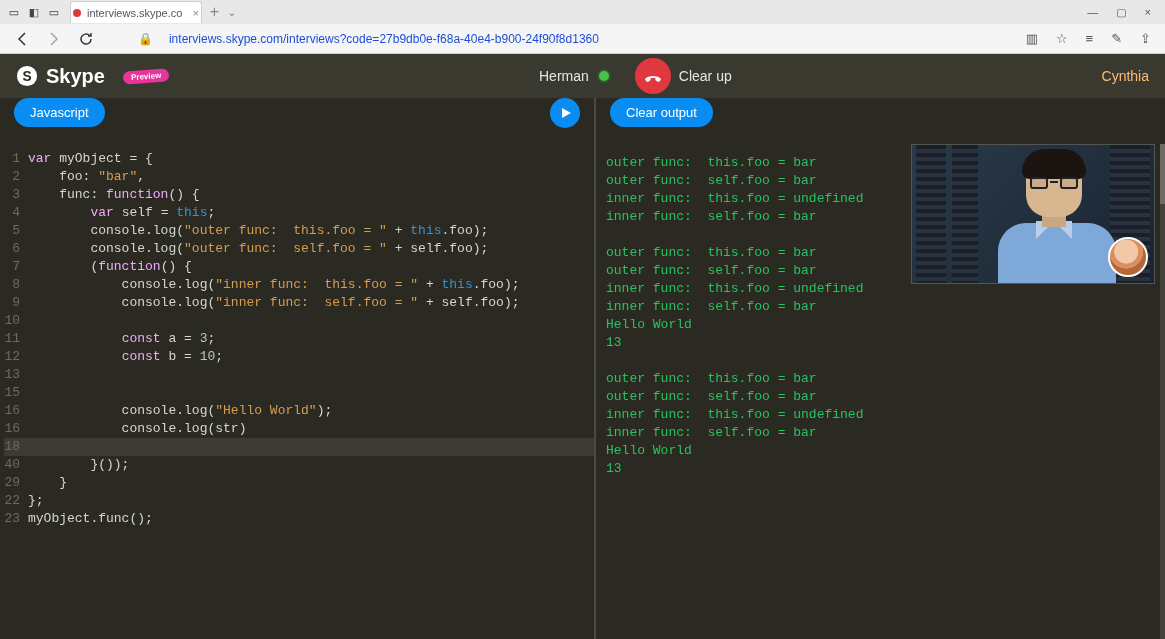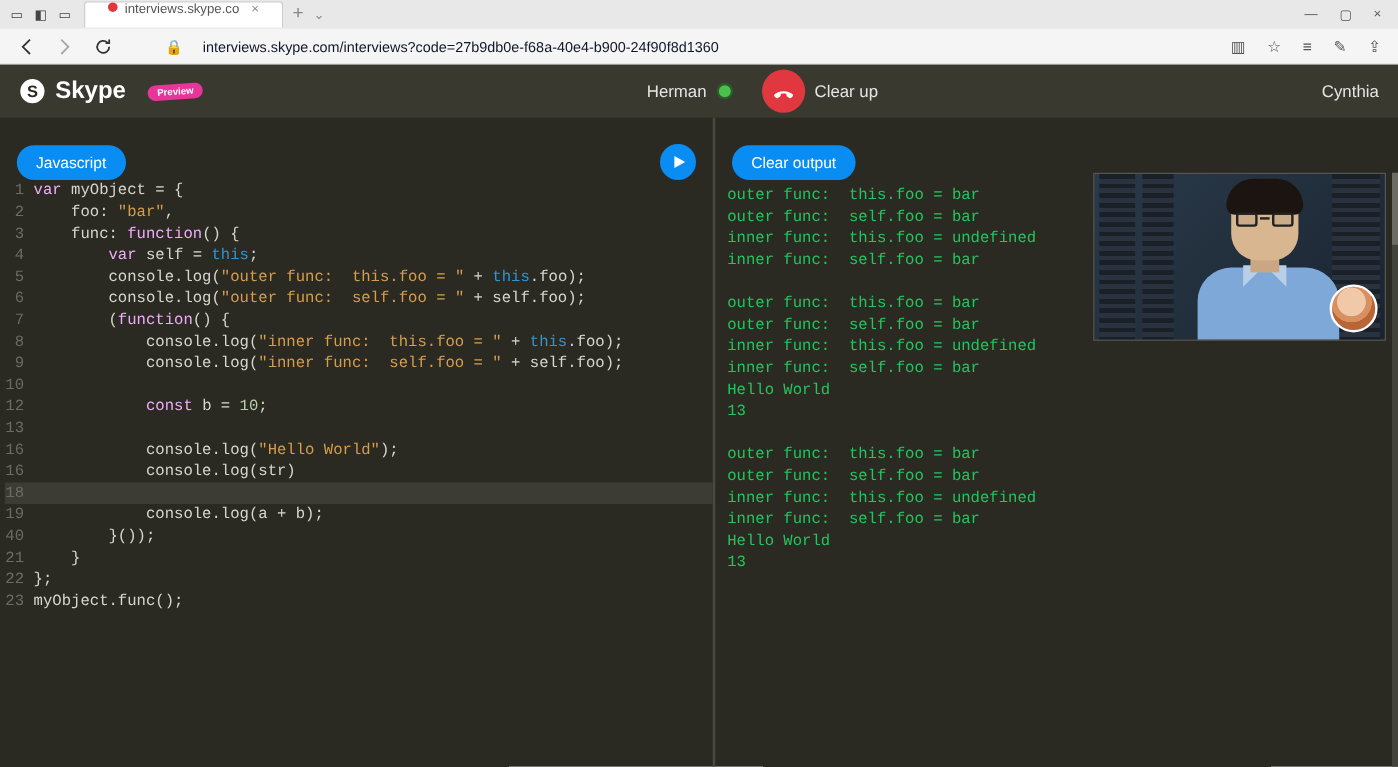--- a/index.html
+++ b/index.html
@@ -2,52 +2,52 @@
 <html><head>
 <meta charset="utf-8">
 <style>
   * { box-sizing: border-box; margin: 0; padding: 0; }
   html, body { width: 1165px; height: 639px; font-family: "Segoe UI", Arial, sans-serif; overflow: hidden; background: #f0f0f0; }
 
   
   .titlebar { height: 24px; background: #e8e8e8; display: flex; align-items: center; font-size: 11px; color: #555; }
   .titlebar .win-btns-left { display: flex; gap: 0; padding-left: 4px; }
   .titlebar .icon-sq { width: 16px; height: 16px; display: inline-flex; align-items: center; justify-content: center; margin: 0 2px; color: #444; }
-  .titlebar .tab { display: flex; border: 1px solid #ccc; border-bottom: none; height: 22px; padding: 0 19px; margin-left: 6px; background: #fff; border-radius: 3px 3px 0 0; }
+  .titlebar .tab { display: flex; align-items: center; border: 1px solid #ccc; border-bottom: none; height: 22px; padding: 0 2px; margin-left: 6px; background: #fff; border-radius: 3px 3px 0 0; }
   .titlebar .tab .dot { width: 8px; height: 8px; border-radius: 50%; background: #e0383e; margin-right: 6px; }
   .titlebar .tab .close { margin-left: 10px; color: #888; }
   .titlebar .newtab { margin-left: 8px; color: #888; font-size: 16px; }
   .titlebar .chev { margin-left: 8px; color: #888; }
   .titlebar .spacer { flex: 1; }
   .titlebar .win-controls { display: flex; gap: 18px; padding-right: 14px; color: #555; }
 
   .addrbar { height: 30px; background: #f5f5f5; border-bottom: 1px solid #d0d0d0; display: flex; align-items: center; padding: 0 14px; font-size: 13px; color: #666; gap: 16px; }
   .addrbar .nav-arrow { width: 16px; height: 16px; cursor: pointer; display: inline-flex; align-items: center; justify-content: center; }
   .addrbar .lock { color: #888; font-size: 12px; }
-  .addrbar .url { color: #0f172a; font-size: 12px; flex: 1; }
+  .addrbar .url { color: #1d4ed8; font-size: 12px; flex: 1; }
   .addrbar .right-icons { display: flex; gap: 18px; align-items: center; color: #555; }
 
   
   .app { height: calc(639px - 24px - 30px); background: #2b2a22; display: flex; flex-direction: column; color: #e5e5e5; }
   .app-header { height: 44px; background: #3a3930; display: flex; align-items: center; padding: 0 16px; }
   .skype-logo { display: flex; align-items: center; gap: 8px; font-weight: 700; font-size: 20px; color: #fff; }
   .skype-icon { width: 22px; height: 22px; }
   .preview-badge { margin-left: 10px; background: #e8359a; color: #fff; font-size: 8px; padding: 2px 8px; border-radius: 8px; transform: rotate(-4deg); }
   .header-center { flex: 1; display: flex; justify-content: center; align-items: center; gap: 8px; }
   .presence-dot { width: 14px; height: 14px; border-radius: 50%; background: #4ac24a; border: 2px solid #2b5a2b; }
   .hangup { width: 36px; height: 36px; border-radius: 50%; background: #e0383e; display: flex; align-items: center; justify-content: center; cursor: pointer; }
   .hangup svg { width: 20px; height: 20px; }
-  .header-right { font-size: 14px; color: #e5e5e5; }
+  .header-right { font-size: 14px; color: #fdba74; }
 
   
   .panes { flex: 1; display: flex; min-height: 0; }
   .pane-left { width: 596px; border-right: 2px solid #4a4a40; display: flex; flex-direction: column; }
   .pane-right { flex: 1; display: flex; flex-direction: column; position: relative; }
 
-  .pane-toolbar { height: 52px; display: flex; align-items: flex-end; padding: 0 14px; gap: 10px; }
+  .pane-toolbar { height: 52px; display: flex; align-items: flex-start; padding: 0 14px; gap: 10px; }
   .pill-btn { background: #0a8df2; color: #fff; font-size: 13px; padding: 7px 16px; border-radius: 18px; cursor: pointer; border: none; }
   .toolbar-spacer { flex: 1; }
   .run-btn { width: 30px; height: 30px; border-radius: 50%; background: #0a8df2; display: flex; align-items: center; justify-content: center; cursor: pointer; }
   .run-btn svg { width: 12px; height: 12px; fill: #fff; margin-left: 2px; }
 
   
   .editor { flex: 1; font-family: Consolas, "Courier New", monospace; font-size: 13px; line-height: 18px; overflow: hidden; padding-left: 4px; }
   .code-row { display: flex; }
   .code-row.hl { background: #3c3c34; }
   .gutter { width: 24px; text-align: right; color: #6b6b62; padding-right: 8px; user-select: none; flex-shrink: 0; }
@@ -209,49 +209,53 @@
           </div>
           <div class="code-row">
             <div class="gutter">9</div>
             <div class="code">            console.log(<span class="str">"inner func:  self.foo = "</span> + self.foo);</div>
           </div>
           <div class="code-row">
             <div class="gutter">10</div>
             <div class="code"></div>
           </div>
           <div class="code-row">
+            <div class="gutter">11</div>
+            <div class="code">            <span class="kw">const</span> a = <span class="num">3</span>;</div>
+          </div>
+          <div class="code-row">
             <div class="gutter">12</div>
             <div class="code">            <span class="kw">const</span> b = <span class="num">10</span>;</div>
           </div>
           <div class="code-row">
             <div class="gutter">13</div>
+            <div class="code"></div>
+          </div>
+          <div class="code-row">
+            <div class="gutter">15</div>
             <div class="code"></div>
           </div>
           <div class="code-row">
             <div class="gutter">16</div>
             <div class="code">            console.log(<span class="str">"Hello World"</span>);</div>
           </div>
           <div class="code-row">
             <div class="gutter">16</div>
             <div class="code">            console.log(str)</div>
           </div>
           <div class="code-row hl">
             <div class="gutter">18</div>
             <div class="code"></div>
           </div>
           <div class="code-row">
-            <div class="gutter">19</div>
-            <div class="code">            console.log(a + b);</div>
-          </div>
-          <div class="code-row">
             <div class="gutter">40</div>
             <div class="code">        }());</div>
           </div>
           <div class="code-row">
-            <div class="gutter">21</div>
+            <div class="gutter">29</div>
             <div class="code">    }</div>
           </div>
           <div class="code-row">
             <div class="gutter">22</div>
             <div class="code">};</div>
           </div>
           <div class="code-row">
             <div class="gutter">23</div>
             <div class="code">myObject.func();</div>
           </div>

